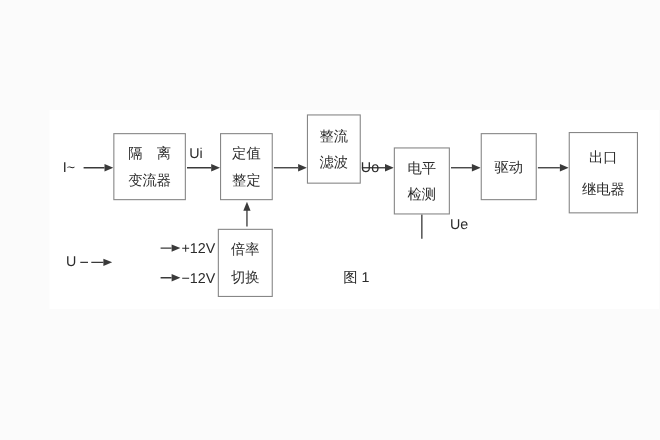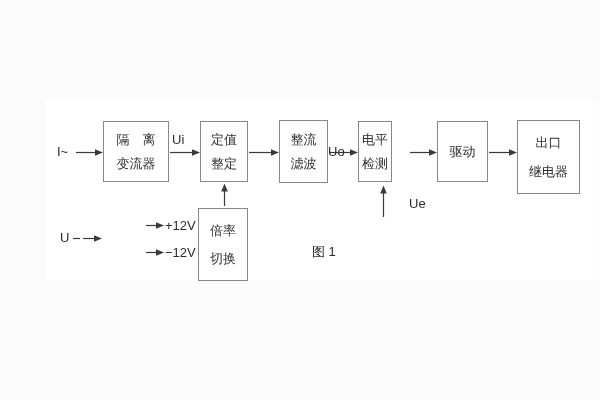--- a/index.html
+++ b/index.html
@@ -109,41 +109,41 @@
   <div class="block" style="left:89px;top:121px;width:66px;height:61px">
     <span>隔　离</span>
     <span>变流器</span>
   </div>
 
   <div class="block" style="left:186px;top:121px;width:48px;height:61px">
     <span>定值</span>
     <span>整定</span>
   </div>
 
-  <div class="block" style="left:265px;top:120px;width:49px;height:63px">
+  <div class="block" style="left:265px;top:104px;width:49px;height:63px">
     <span>整流</span>
     <span>滤波</span>
   </div>
 
-  <div class="block" style="left:344px;top:121px;width:34px;height:61px">
+  <div class="block" style="left:344px;top:134px;width:51px;height:61px">
     <span>电平</span>
     <span>检测</span>
   </div>
 
   <div class="block single" style="left:423px;top:121px;width:51px;height:61px">
     <span>驱动</span>
   </div>
 
   <div class="block" style="left:503px;top:120px;width:63px;height:74px">
     <span>出口</span>
     <span>继电器</span>
   </div>
 
 
-  <div class="block" style="left:184px;top:208px;width:50px;height:73px">
+  <div class="block" style="left:184px;top:208px;width:50px;height:62px">
     <span>倍率</span>
     <span>切换</span>
   </div>
 
 
   <div class="lbl" style="left:43px;top:145px">I~</div>
   <div class="lbl" style="left:46px;top:231px">U</div>
   <div class="lbl ctr" style="left:158px;top:133px;width:26px">Ui</div>
   <div class="lbl ctr" style="left:314px;top:145px;width:26px">Uo</div>
   <div class="lbl" style="left:395px;top:197px">Ue</div>

